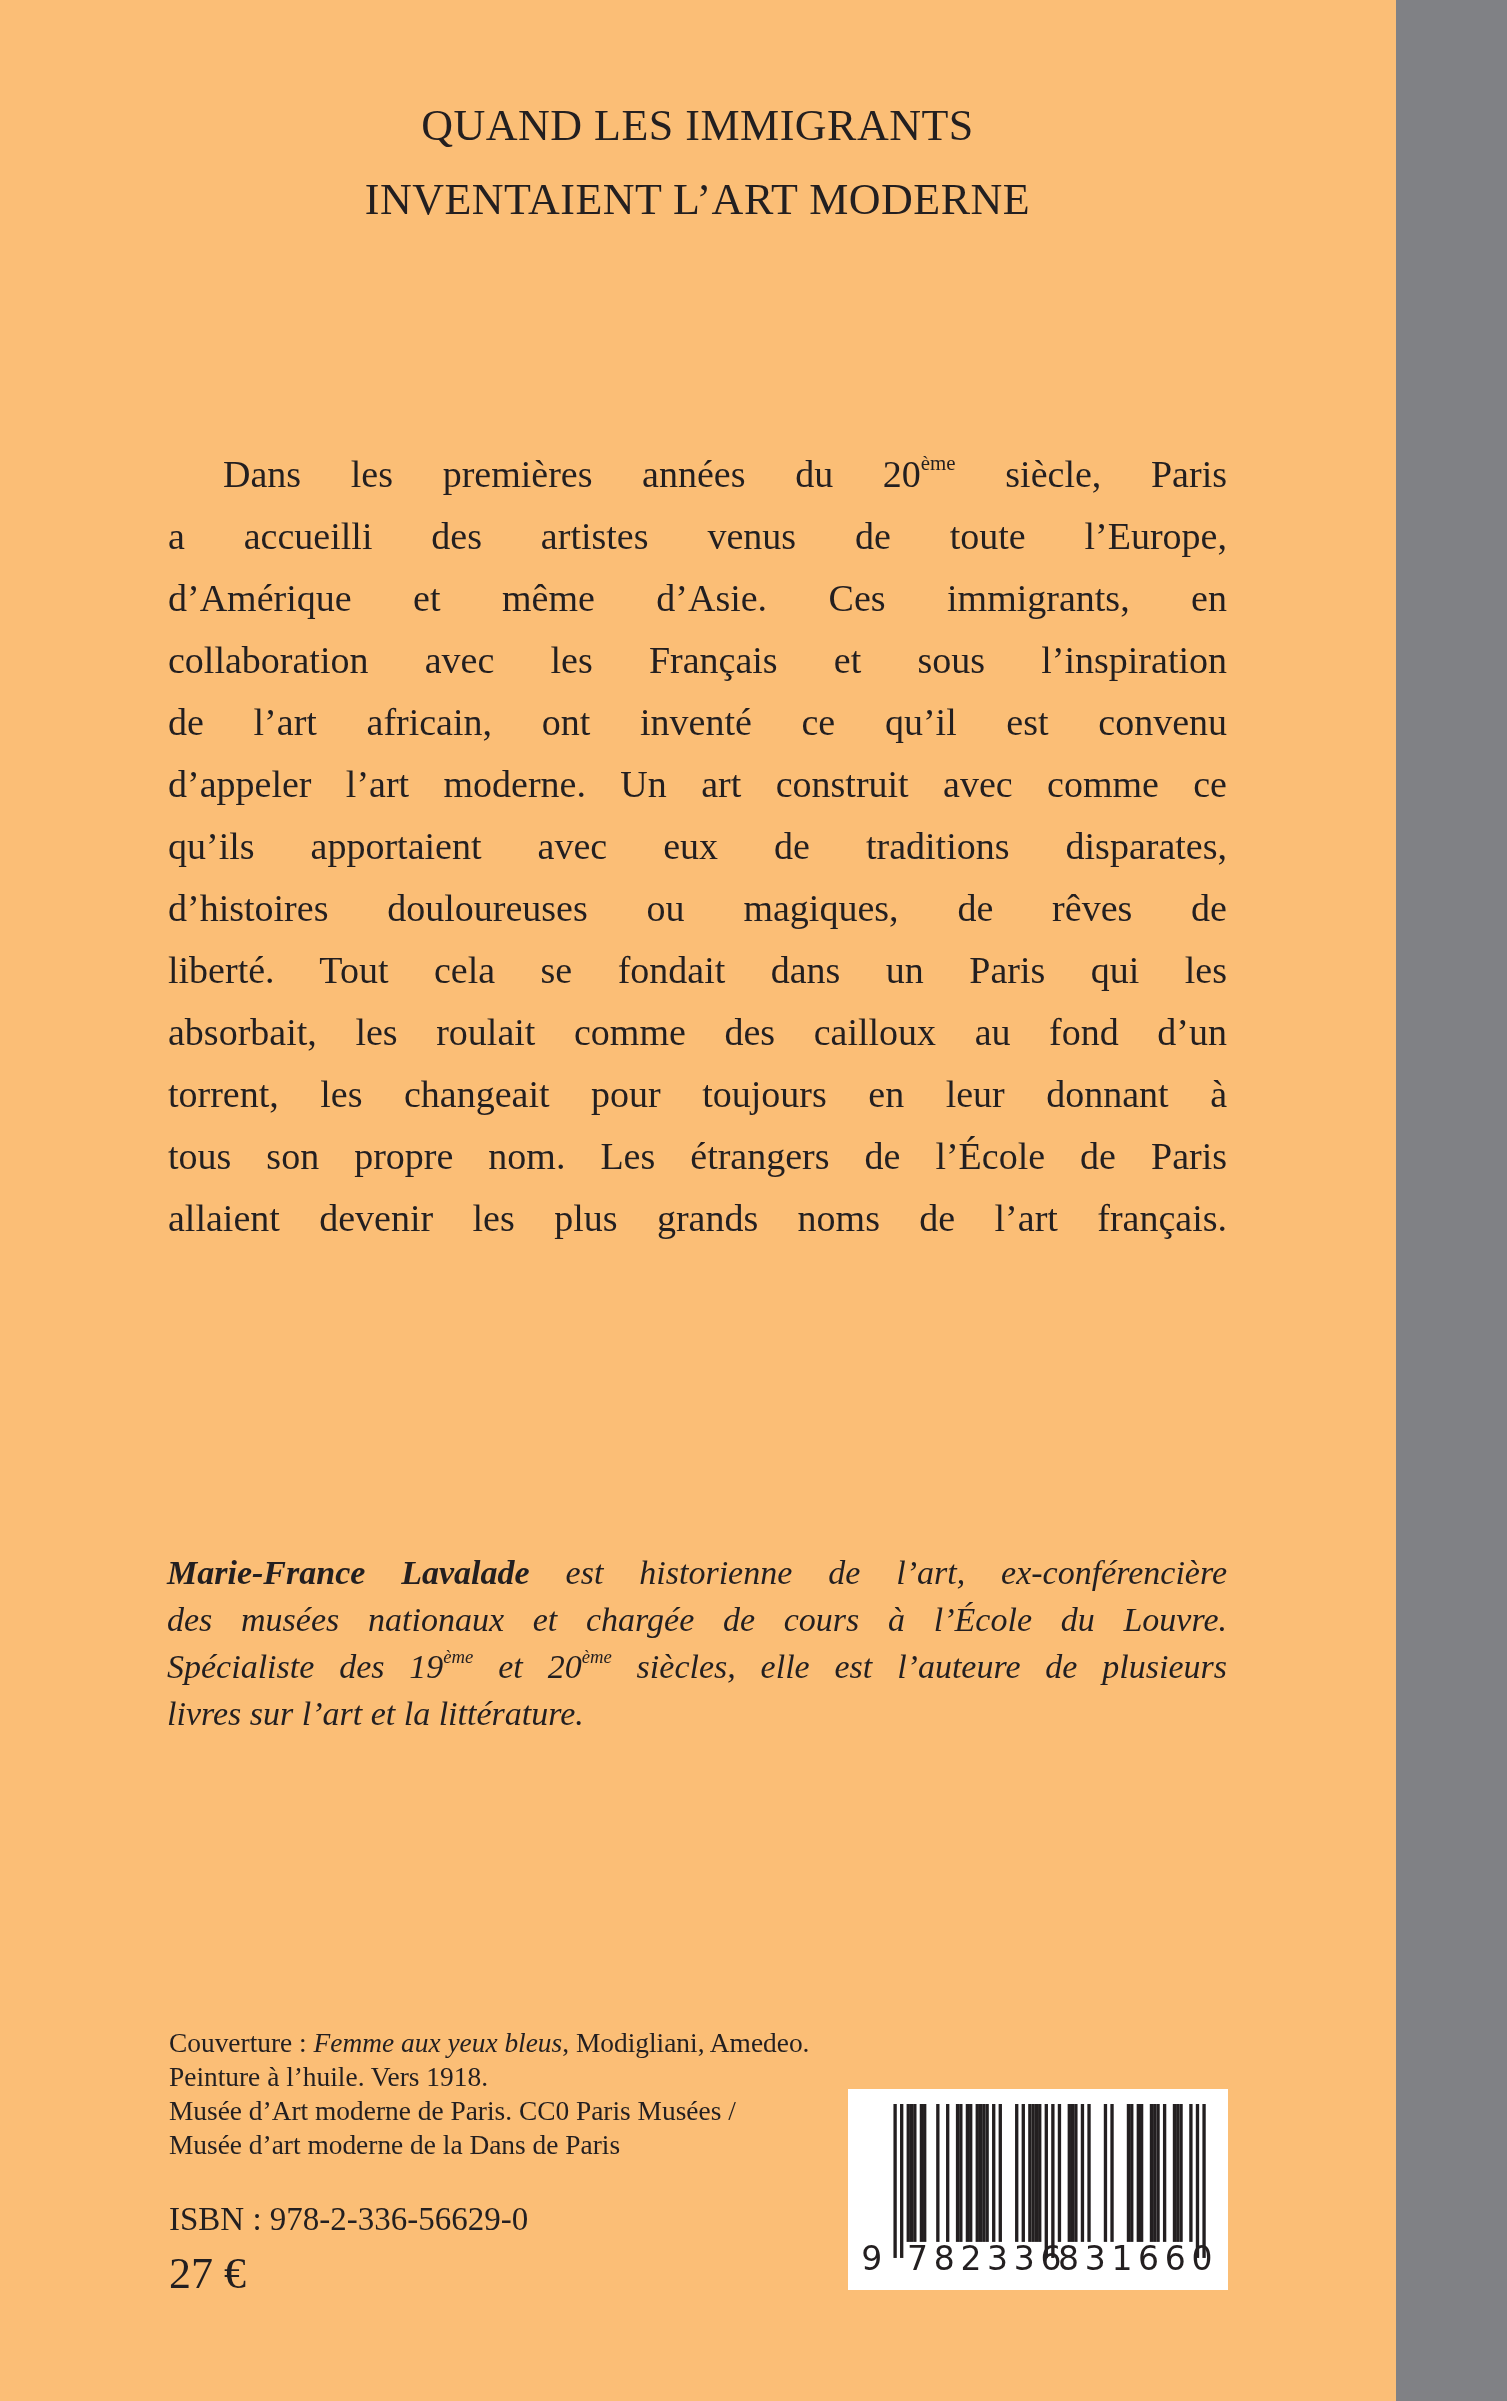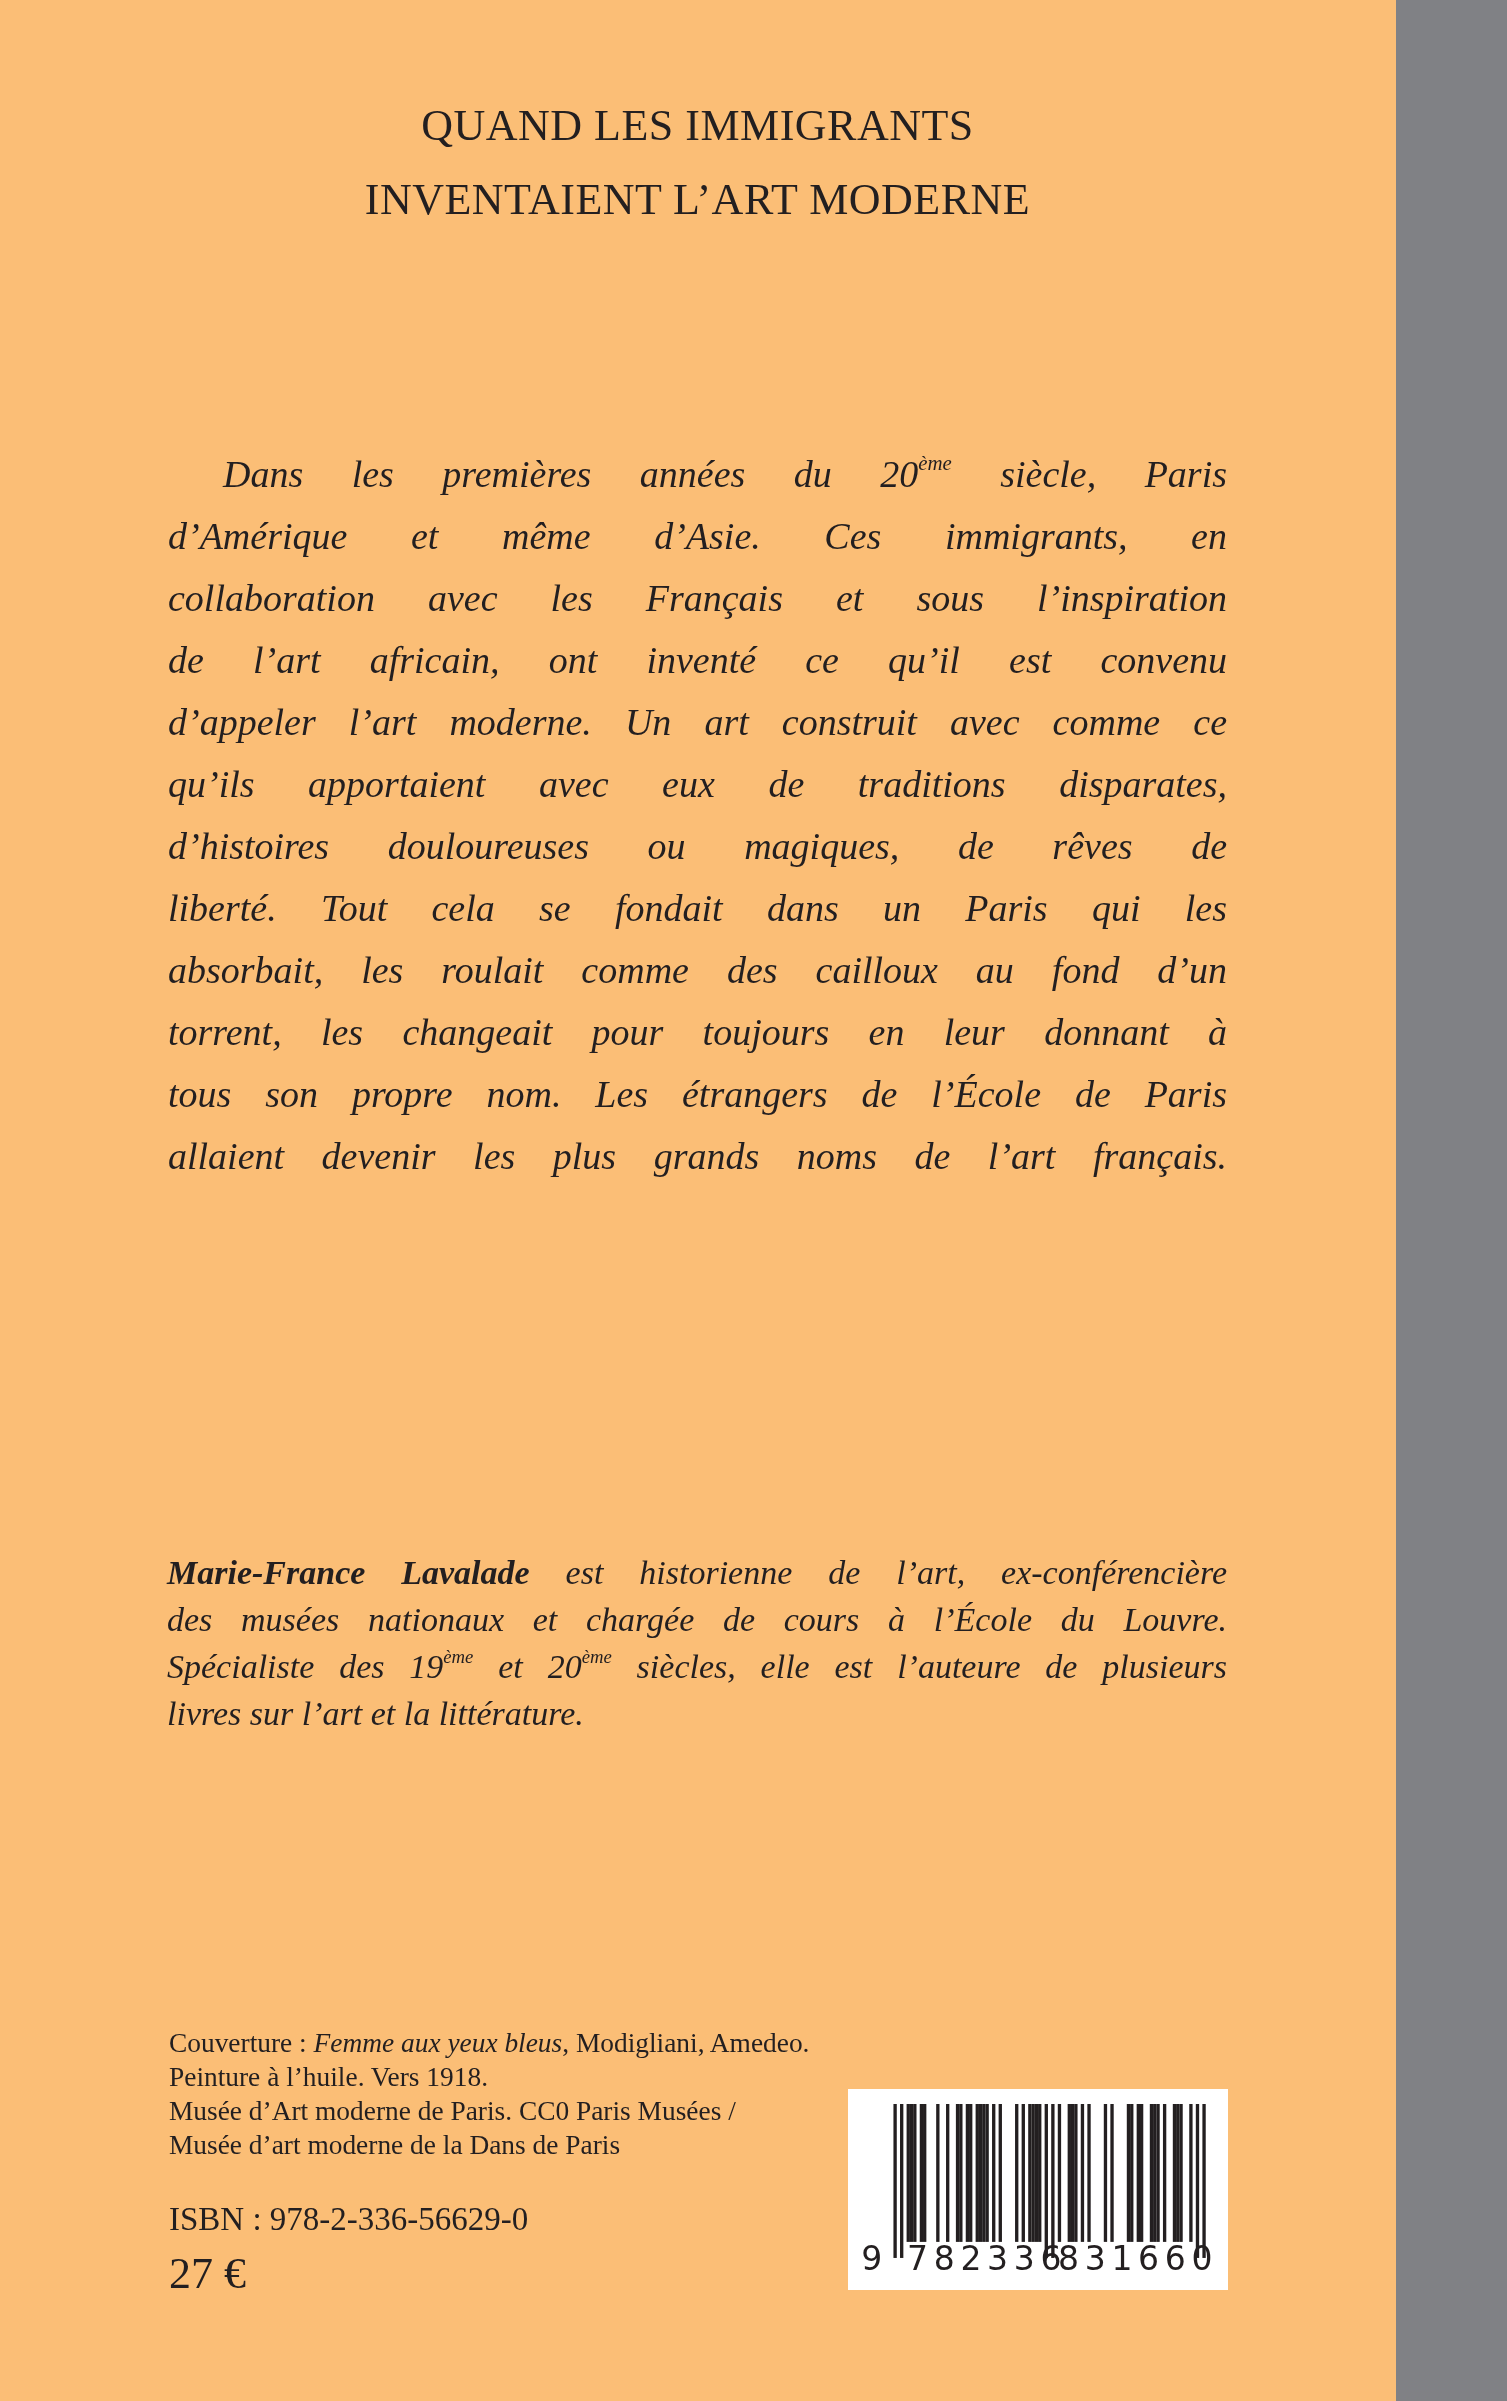--- a/index.html
+++ b/index.html
@@ -44,21 +44,20 @@
       top: 443px;
       font-size: 38px;
       line-height: 62px;
     }
     .blurb .bline {
       display: block;
       text-align: justify;
       text-align-last: justify;
       white-space: nowrap;
       height: 62px;
-      font-style: italic;
     }
     .blurb .bline.first { padding-left: 55px; }
     sup.sx {
       font-size: 0.55em;
       vertical-align: 0;
       position: relative;
       top: -0.8em;
       line-height: 0;
     }
 
@@ -134,20 +133,21 @@
 <div class="cover-back"></div>
 <div class="spine-strip"></div>
 
 <div class="title">
   <span class="tline">QUAND LES IMMIGRANTS</span>
   <span class="tline">INVENTAIENT L’ART MODERNE</span>
 </div>
 
 <div class="blurb" id="blurb">
     <span class="bline first"><span>Dans les premières années du 20</span><sup class="sx">ème</sup><span> siècle, Paris</span></span>
+    <span class="bline">a accueilli des artistes venus de toute l’Europe,</span>
     <span class="bline">d’Amérique et même d’Asie. Ces immigrants, en</span>
     <span class="bline">collaboration avec les Français et sous l’inspiration</span>
     <span class="bline">de l’art africain, ont inventé ce qu’il est convenu</span>
     <span class="bline">d’appeler l’art moderne. Un art construit avec comme ce</span>
     <span class="bline">qu’ils apportaient avec eux de traditions disparates,</span>
     <span class="bline">d’histoires douloureuses ou magiques, de rêves de</span>
     <span class="bline">liberté. Tout cela se fondait dans un Paris qui les</span>
     <span class="bline">absorbait, les roulait comme des cailloux au fond d’un</span>
     <span class="bline">torrent, les changeait pour toujours en leur donnant à</span>
     <span class="bline">tous son propre nom. Les étrangers de l’École de Paris</span>

